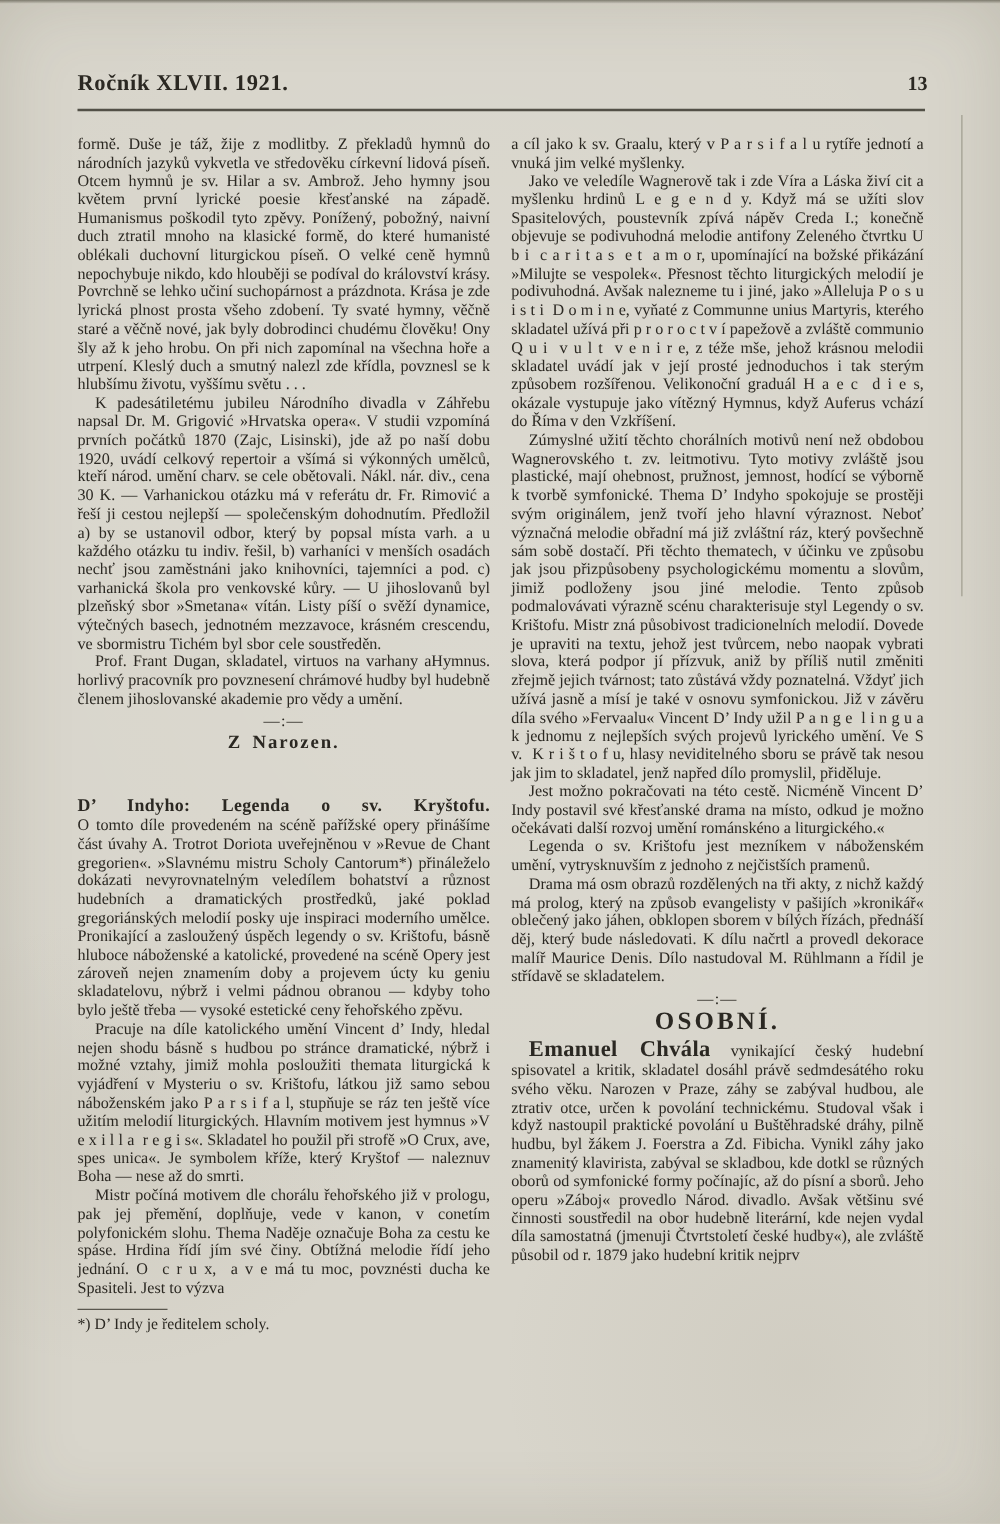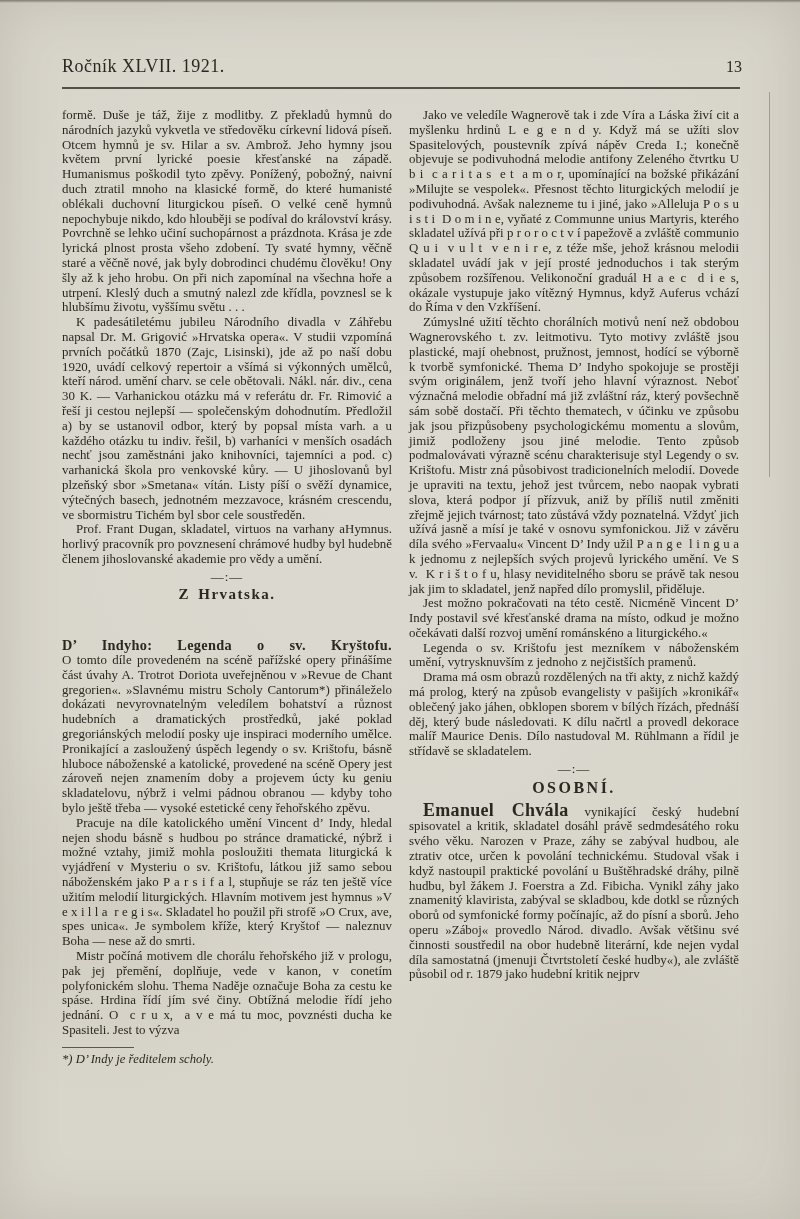--- a/index.html
+++ b/index.html
@@ -28,50 +28,50 @@
   .scan-edge-top{
     position:absolute;left:0;top:0;width:800px;height:3px;
     background:linear-gradient(to bottom, rgba(62,60,46,0.55), rgba(62,60,46,0));
   }
   .scan-line-right{
     position:absolute;left:769px;top:92px;width:1px;height:385px;
     background:rgba(100,96,78,0.45);
   }
   header{
     position:absolute;left:62px;top:56px;width:680px;
-    display:flex;justify-content:space-between;align-items:baseline;
+    display:flex;justify-content:space-between;align-items:baseline;font-weight:bold;
   }
   .volume{font-size:18px;letter-spacing:0.5px;}
   .pagenum{font-size:16px;}
   .rule{
     position:absolute;left:62px;top:87px;width:678px;height:2px;
     background:var(--rule);opacity:0.85;
   }
   .columns{
     position:absolute;left:62px;top:108px;width:680px;
     display:flex;gap:17px;
   }
   .col{width:330px;font-size:12.9px;line-height:14.8px;text-align:justify;}
   .col p{text-indent:14px;}
   .col p.noindent{text-indent:0;}
   .sig{float:right;text-indent:0;}
   .divider{text-align:center;text-indent:0;margin:3px 0 2px;letter-spacing:1px;}
   h2{
     font-size:15px;font-weight:bold;text-align:center;
     letter-spacing:1.5px;margin:2px 0 4px;word-spacing:3px;
   }
-  h2.personal{font-size:16px;letter-spacing:2.5px;margin:4px 0 7px;}
+  h2.personal{font-size:20px;letter-spacing:2.5px;margin:4px 0 7px;}
   .lead-block{
     display:block;font-weight:bold;font-size:14.3px;
     text-align:justify;text-align-last:justify;text-indent:0;
     letter-spacing:0.3px;
     margin-top:37px;
   }
   .lead-inline{font-weight:bold;font-size:18px;letter-spacing:0.3px;}
-  .footnote{margin-top:9px;font-style:italic;}
+  .footnote{margin-top:9px;}
   .fn-rule{width:72px;height:1px;background:var(--rule);opacity:0.8;margin-bottom:4px;}
   .fn-text{font-size:12.6px;}
 </style>
 </head>
 <body>
 
 <div class="page">
   <div class="scan-edge-top"></div>
   <div class="scan-line-right"></div>
 
@@ -81,31 +81,32 @@
   </header>
   <div class="rule"></div>
 
   <main class="columns">
 
     <section class="col">
       <p class="noindent">formě. Duše je táž, žije z modlitby. Z překladů hymnů do národních jazyků vykvetla ve středověku církevní lidová píseň. Otcem hymnů je sv. Hilar a sv. Ambrož. Jeho hymny jsou květem první lyrické poesie křesťanské na západě. Humanismus poškodil tyto zpěvy. Ponížený, pobožný, naivní duch ztratil mnoho na klasické formě, do které humanisté oblékali duchovní liturgickou píseň. O velké ceně hymnů nepochybuje nikdo, kdo hlouběji se podíval do království krásy. Povrchně se lehko učiní suchopárnost a prázdnota. Krása je zde lyrická plnost prosta všeho zdobení. Ty svaté hymny, věčně staré a věčně nové, jak byly dobrodinci chudému člověku! Ony šly až k jeho hrobu. On při nich zapomínal na všechna hoře a utrpení. Kleslý duch a smutný nalezl zde křídla, povznesl se k hlubšímu životu, vyššímu světu . . .</p>
       <p>K padesátiletému jubileu Národního divadla v Záhřebu napsal Dr. M. Grigović »Hrvatska opera«. V studii vzpomíná prvních počátků 1870 (Zajc, Lisinski), jde až po naší dobu 1920, uvádí celkový repertoir a všímá si výkonných umělců, kteří národ. umění charv. se cele obětovali. Nákl. nár. div., cena 30 K. — Varhanickou otázku má v referátu dr. Fr. Rimović a řeší ji cestou nejlepší — společenským dohodnutím. Předložil a) by se ustanovil odbor, který by popsal místa varh. a u každého otázku tu indiv. řešil, b) varhaníci v menších osadách nechť jsou zaměstnáni jako knihovníci, tajemníci a pod. c) varhanická škola pro venkovské kůry. — U jihoslovanů byl plzeňský sbor »Smetana« vítán. Listy píší o svěží dynamice, výtečných basech, jednotném mezzavoce, krásném crescendu, ve sbormistru Tichém byl sbor cele soustředěn.</p>
       <p><span class="sig">Hymnus.</span><span>Prof. Frant Dugan, skladatel, virtuos na varhany a horlivý pracovník pro povznesení chrámové hudby byl hudebně členem jihoslovanské akademie pro vědy a umění.</span></p>
       <div class="divider">—:—</div>
-      <h2>Z Hrvatska.</h2>
+      <h2>Z Narozen.</h2>
       <p class="noindent"><span class="lead-block">D’ Indyho: Legenda o sv. Kryštofu.</span><span>O tomto díle provedeném na scéně pařížské opery přinášíme část úvahy A. Trotrot Doriota uveřejněnou v »Revue de Chant gregorien«. »Slavnému mistru Scholy Cantorum*) přináleželo dokázati nevyrovnatelným veledílem bohatství a různost hudebních a dramatických prostředků, jaké poklad gregoriánských melodií posky uje inspiraci moderního umělce. Pronikající a zasloužený úspěch legendy o sv. Krištofu, básně hluboce náboženské a katolické, provedené na scéně Opery jest zároveň nejen znamením doby a projevem úcty ku geniu skladatelovu, nýbrž i velmi pádnou obranou — kdyby toho bylo ještě třeba — vysoké estetické ceny řehořského zpěvu.</span></p>
       <p>Pracuje na díle katolického umění Vincent d’ Indy, hledal nejen shodu básně s hudbou po stránce dramatické, nýbrž i možné vztahy, jimiž mohla posloužiti themata liturgická k vyjádření v Mysteriu o sv. Krištofu, látkou již samo sebou náboženském jako P a r s i f a l, stupňuje se ráz ten ještě více užitím melodií liturgických. Hlavním motivem jest hymnus »V e x i l l a&nbsp;&nbsp;r e g i s«. Skladatel ho použil při strofě »O Crux, ave, spes unica«. Je symbolem kříže, který Kryštof — naleznuv Boha — nese až do smrti.</p>
       <p>Mistr počíná motivem dle chorálu řehořského již v prologu, pak jej přemění, doplňuje, vede v kanon, v conetím polyfonickém slohu. Thema Naděje označuje Boha za cestu ke spáse. Hrdina řídí jím své činy. Obtížná melodie řídí jeho jednání. O&nbsp;&nbsp;c r u x,&nbsp;&nbsp;a v e má tu moc, povznésti ducha ke Spasiteli. Jest to výzva</p>
       <div class="footnote">
         <div class="fn-rule"></div>
         <p class="noindent fn-text">*) D’ Indy je ředitelem scholy.</p>
       </div>
     </section>
 
     <section class="col">
+      <p class="noindent">a cíl jako k sv. Graalu, který v P a r s i f a l u rytíře jednotí a vnuká jim velké myšlenky.</p>
       <p>Jako ve veledíle Wagnerově tak i zde Víra a Láska živí cit a myšlenku hrdinů L e g e n d y. Když má se užíti slov Spasitelových, poustevník zpívá nápěv Creda I.; konečně objevuje se podivuhodná melodie antifony Zeleného čtvrtku U b i&nbsp;&nbsp;c a r i t a s&nbsp;&nbsp;e t&nbsp;&nbsp;a m o r, upomínající na božské přikázání »Milujte se vespolek«. Přesnost těchto liturgických melodií je podivuhodná. Avšak nalezneme tu i jiné, jako »Alleluja P o s u i s t i&nbsp;&nbsp;D o m i n e, vyňaté z Communne unius Martyris, kterého skladatel užívá při p r o r o c t v í papežově a zvláště communio Q u i&nbsp;&nbsp;v u l t&nbsp;&nbsp;v e n i r e, z téže mše, jehož krásnou melodii skladatel uvádí jak v její prosté jednoduchos i tak sterým způsobem rozšířenou. Velikonoční graduál H a e c&nbsp;&nbsp;d i e s, okázale vystupuje jako vítězný Hymnus, když Auferus vchází do Říma v den Vzkříšení.</p>
       <p>Zúmyslné užití těchto chorálních motivů není než obdobou Wagnerovského t. zv. leitmotivu. Tyto motivy zvláště jsou plastické, mají ohebnost, pružnost, jemnost, hodící se výborně k tvorbě symfonické. Thema D’ Indyho spokojuje se prostěji svým originálem, jenž tvoří jeho hlavní výraznost. Neboť význačná melodie obřadní má již zvláštní ráz, který povšechně sám sobě dostačí. Při těchto thematech, v účinku ve způsobu jak jsou přizpůsobeny psychologickému momentu a slovům, jimiž podloženy jsou jiné melodie. Tento způsob podmalovávati výrazně scénu charakterisuje styl Legendy o sv. Krištofu. Mistr zná působivost tradicionelních melodií. Dovede je upraviti na textu, jehož jest tvůrcem, nebo naopak vybrati slova, která podpor jí přízvuk, aniž by příliš nutil změniti zřejmě jejich tvárnost; tato zůstává vždy poznatelná. Vždyť jich užívá jasně a mísí je také v osnovu symfonickou. Již v závěru díla svého »Fervaalu« Vincent D’ Indy užil P a n g e&nbsp;&nbsp;l i n g u a k jednomu z nejlepších svých projevů lyrického umění. Ve S v.&nbsp;&nbsp;K r i š t o f u, hlasy neviditelného sboru se právě tak nesou jak jim to skladatel, jenž napřed dílo promyslil, přiděluje.</p>
       <p>Jest možno pokračovati na této cestě. Nicméně Vincent D’ Indy postavil své křesťanské drama na místo, odkud je možno očekávati další rozvoj umění románskéno a liturgického.«</p>
       <p>Legenda o sv. Krištofu jest mezníkem v náboženském umění, vytrysknuvším z jednoho z nejčistších pramenů.</p>
       <p>Drama má osm obrazů rozdělených na tři akty, z nichž každý má prolog, který na způsob evangelisty v pašijích »kronikář« oblečený jako jáhen, obklopen sborem v bílých řízách, přednáší děj, který bude následovati. K dílu načrtl a provedl dekorace malíř Maurice Denis. Dílo nastudoval M. Rühlmann a řídil je střídavě se skladatelem.</p>
       <div class="divider">—:—</div>
       <h2 class="personal">OSOBNÍ.</h2>
       <p><span class="lead-inline">Emanuel Chvála</span> <span>vynikající český hudební spisovatel a kritik, skladatel dosáhl právě sedmdesátého roku svého věku. Narozen v Praze, záhy se zabýval hudbou, ale ztrativ otce, určen k povolání technickému. Studoval však i když nastoupil praktické povolání u Buštěhradské dráhy, pilně hudbu, byl žákem J. Foerstra a Zd. Fibicha. Vynikl záhy jako znamenitý klavirista, zabýval se skladbou, kde dotkl se různých oborů od symfonické formy počínajíc, až do písní a sborů. Jeho operu »Záboj« provedlo Národ. divadlo. Avšak většinu své činnosti soustředil na obor hudebně literární, kde nejen vydal díla samostatná (jmenuji Čtvrtstoletí české hudby«), ale zvláště působil od r. 1879 jako hudební kritik nejprv</span></p>
     </section>
 

